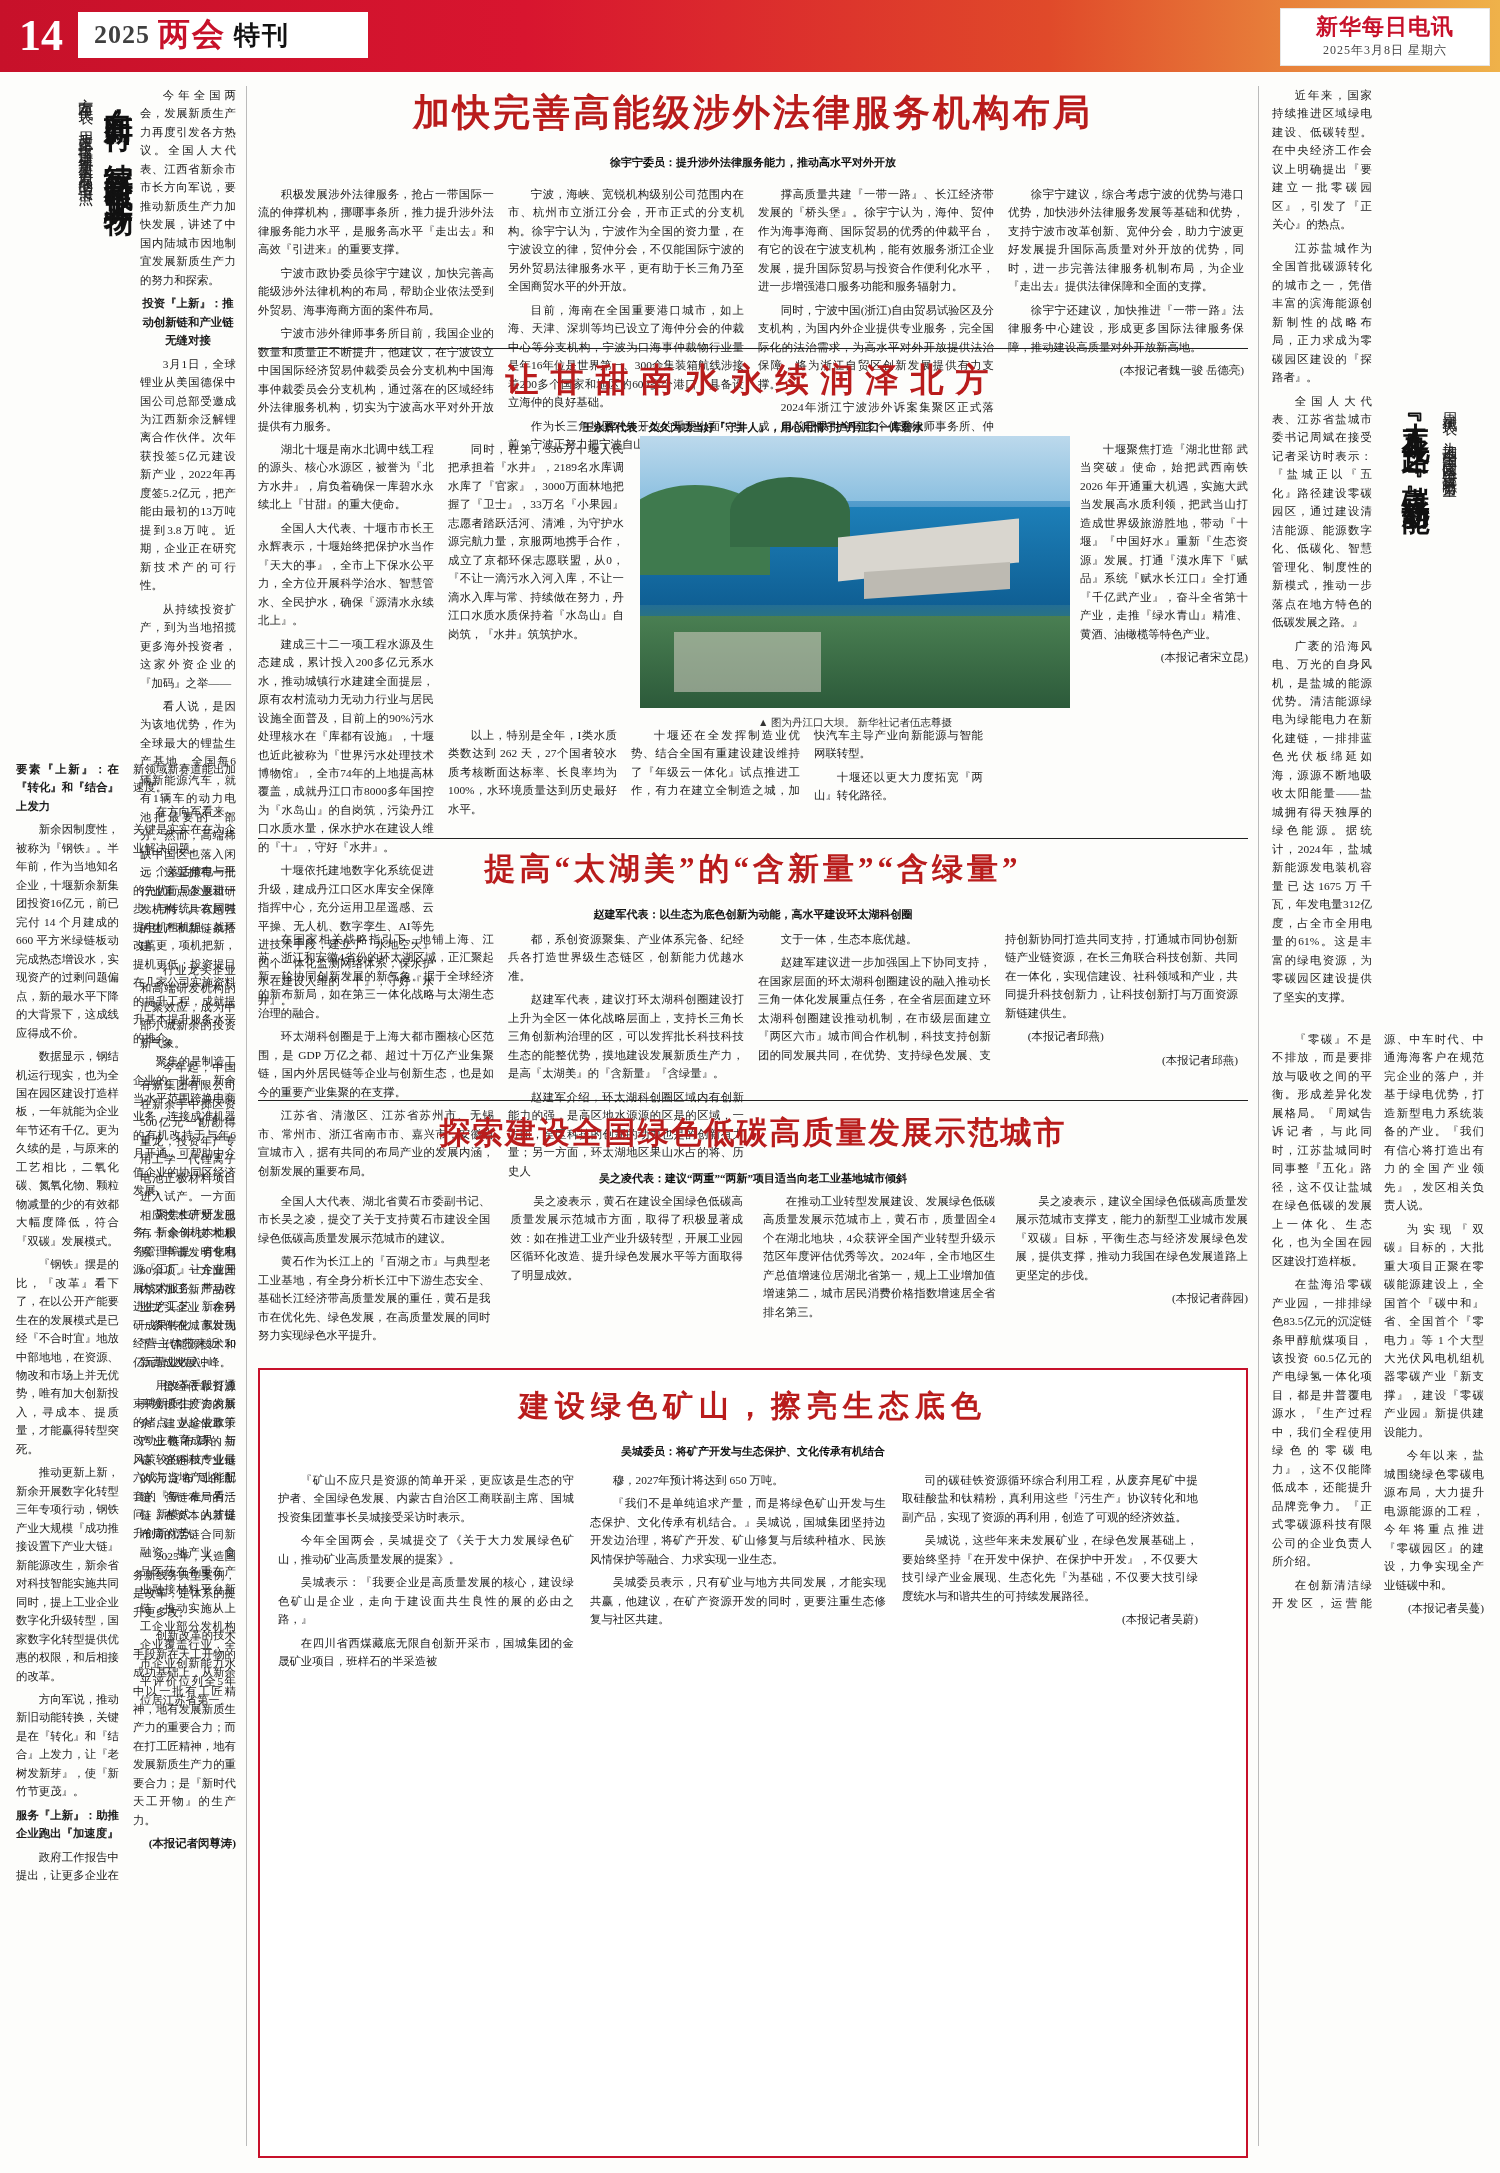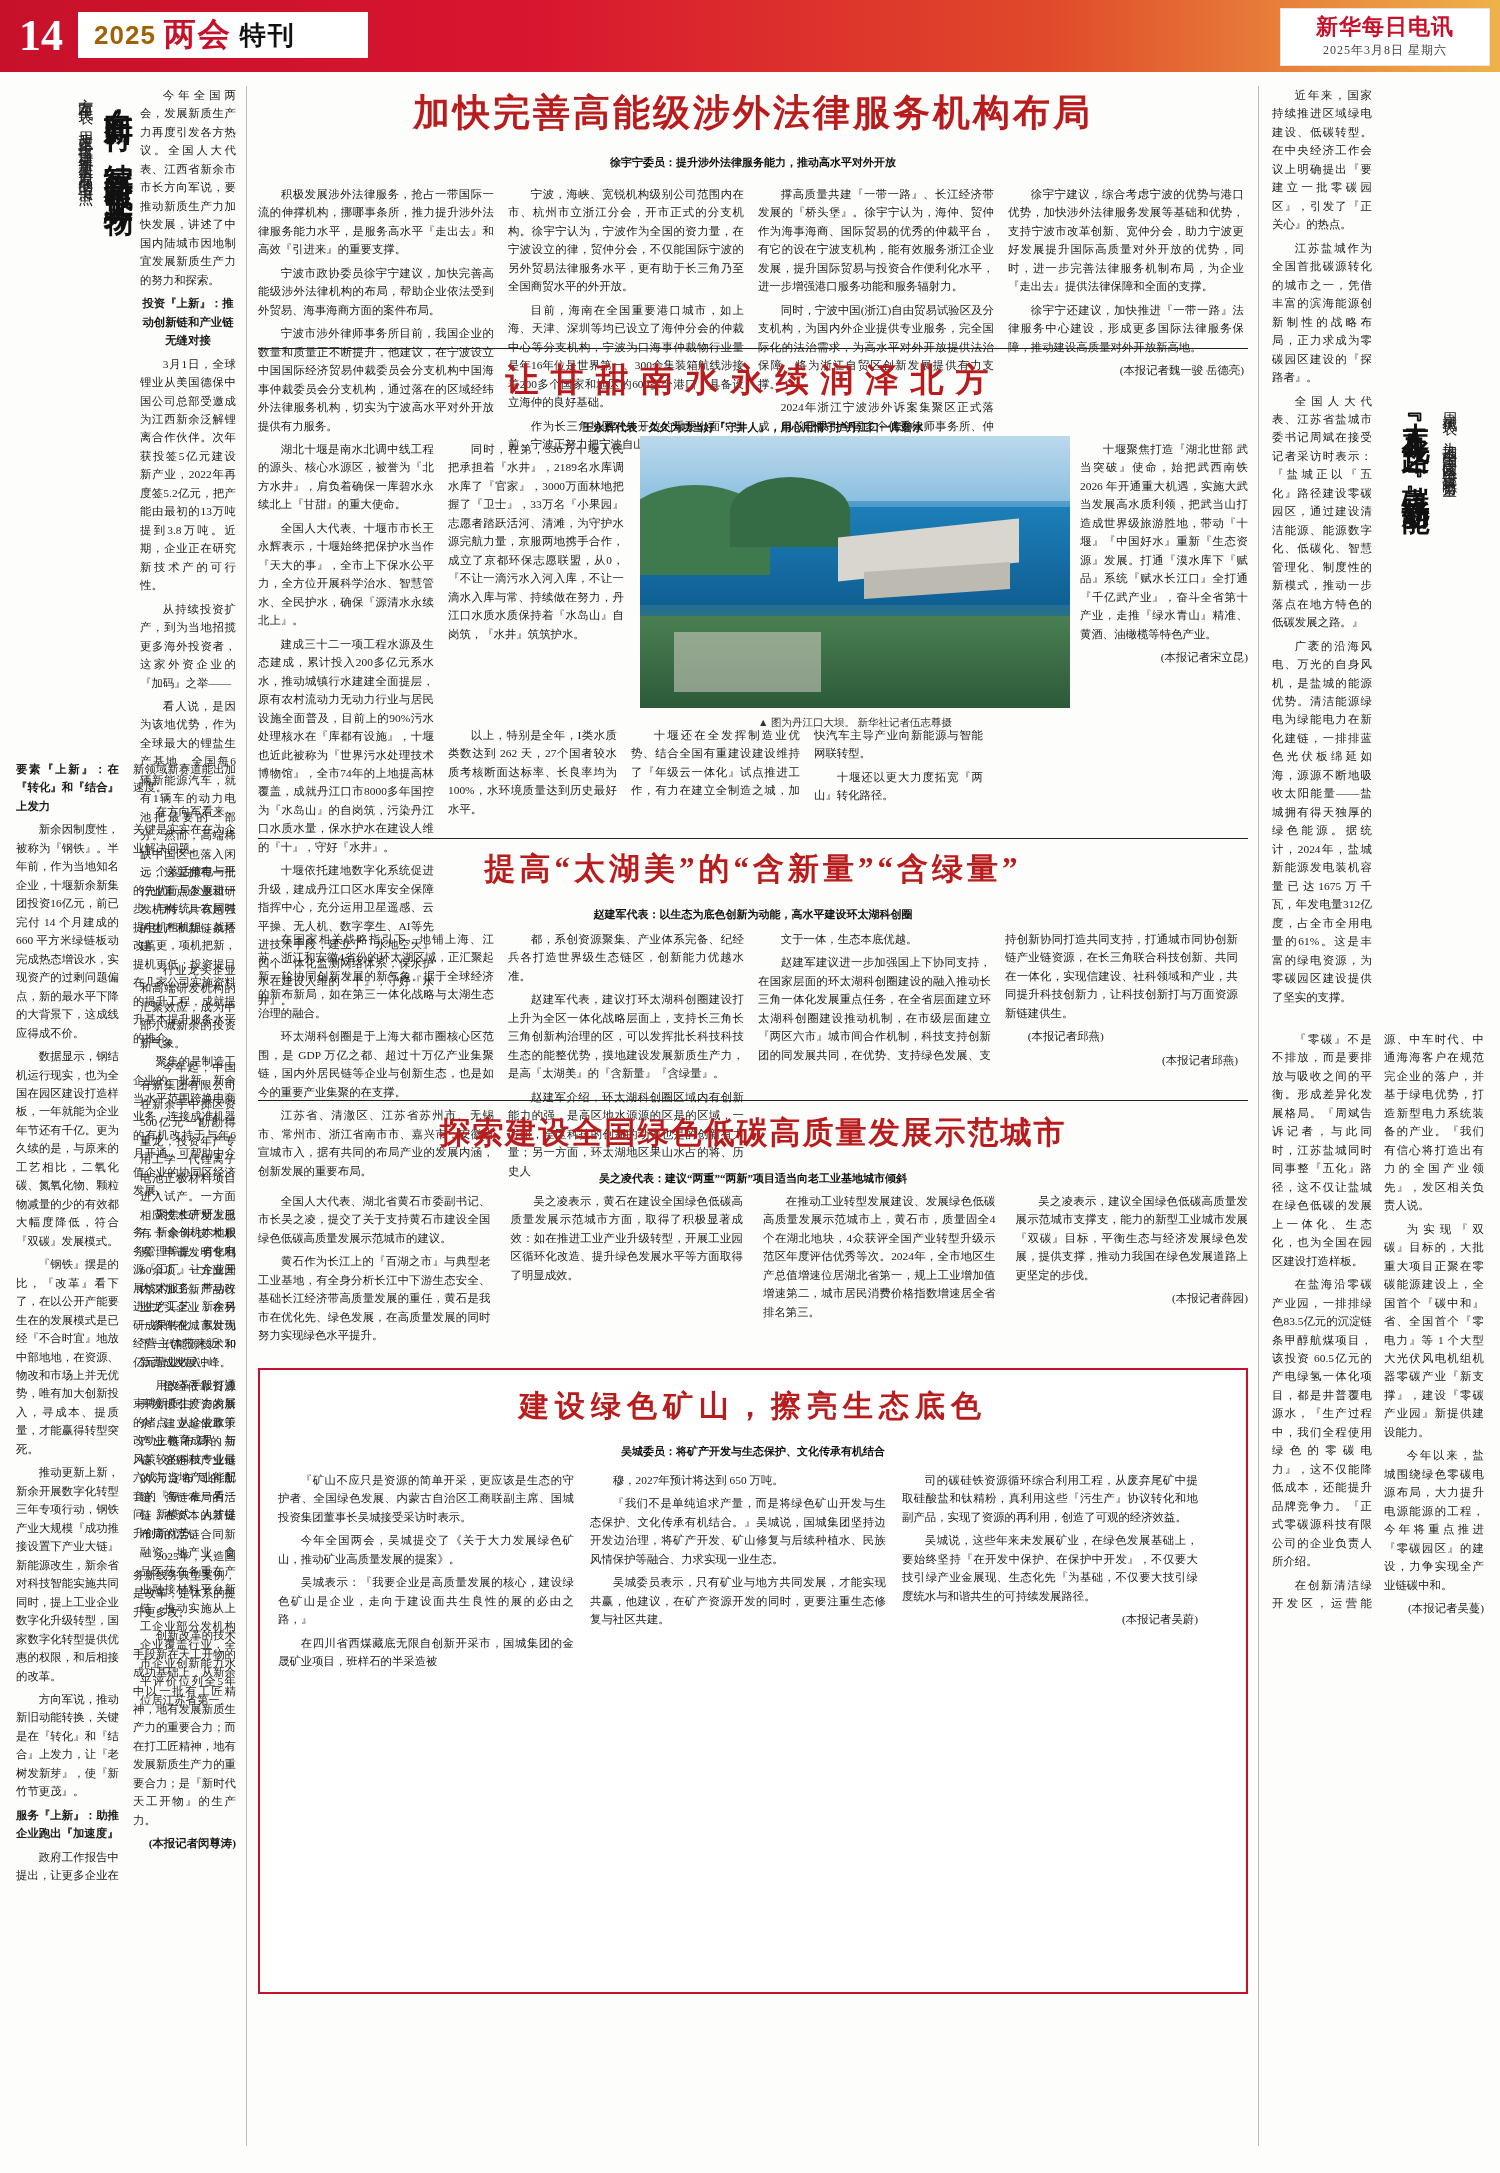--- a/index.html
+++ b/index.html
@@ -21,21 +21,21 @@
   .page-num{
     position:absolute;left:14px;top:10px;width:54px;height:52px;
     color:#fff;font-size:44px;font-weight:bold;line-height:52px;text-align:center;
     font-family:"Liberation Serif",serif;
   }
   .mast-box{
     position:absolute;left:78px;top:12px;height:46px;min-width:290px;
     background:#fff;border:2px solid #fff;display:flex;align-items:center;
     padding:0 14px;box-sizing:border-box;
   }
-  .mast-year{font-size:26px;color:#a16207;font-weight:bold;letter-spacing:1px;font-family:Liberation Sans, sans-serif;}
+  .mast-year{font-size:26px;color:#404040;font-weight:bold;letter-spacing:1px;font-family:Liberation Serif, serif;}
   .mast-big{font-size:32px;color:#c7112a;font-weight:bold;margin:0 8px;letter-spacing:2px;}
   .mast-sp{font-size:26px;color:#111;font-weight:bold;letter-spacing:2px;}
 
   .mast-right{
     position:absolute;right:10px;top:8px;width:208px;height:56px;background:#fff;border:1px solid #e6e6e6;
     display:flex;flex-direction:column;align-items:center;justify-content:center;
   }
   .mast-right .logo{font-size:22px;font-weight:bold;color:#c7112a;letter-spacing:1px;line-height:24px;}
   .mast-right .date{font-size:12px;color:#444;letter-spacing:1px;margin-top:3px;}
   .col{
@@ -250,21 +250,21 @@
     </div>
     <div class="col" style="width:236px;">
       <p>在推动工业转型发展建设、发展绿色低碳高质量发展示范城市上，黄石市，质量固全4个在湖北地块，4众获评全国产业转型升级示范区年度评估优秀等次。2024年，全市地区生产总值增速位居湖北省第一，规上工业增加值增速第二，城市居民消费价格指数增速居全省排名第三。</p>
     </div>
     <div class="col" style="width:236px;">
       <p>吴之凌表示，建议全国绿色低碳高质量发展示范城市支撑支，能力的新型工业城市发展『双碳』目标，平衡生态与经济发展绿色发展，提供支撑，推动力我国在绿色发展道路上更坚定的步伐。</p>
       <p style="text-align:right;text-indent:0;">(本报记者薛园)</p>
     </div>
   </div>
 
-  <div class="redbox" style="left:258px;top:1368px;width:990px;height:626px;">
+  <div class="redbox" style="left:258px;top:1368px;width:990px;height:790px;">
     <div style="padding:16px 18px 0;">
       <div class="h-title" style="font-size:30px;letter-spacing:6px;">建设绿色矿山，擦亮生态底色</div>
       <div class="h-sub">吴城委员：将矿产开发与生态保护、文化传承有机结合</div>
     </div>
     <div style="display:flex;gap:16px;padding:12px 18px;">
       <div class="col" style="width:296px;">
         <p>『矿山不应只是资源的简单开采，更应该是生态的守护者、全国绿色发展、内蒙古自治区工商联副主席、国城投资集团董事长吴城接受采访时表示。</p>
         <p>今年全国两会，吴城提交了《关于大力发展绿色矿山，推动矿业高质量发展的提案》。</p>
         <p>吴城表示：『我要企业是高质量发展的核心，建设绿色矿山是企业，走向于建设面共生良性的展的必由之路，』</p>
         <p>在四川省西煤藏底无限自创新开采市，国城集团的金晟矿业项目，班样石的半采造被</p>

